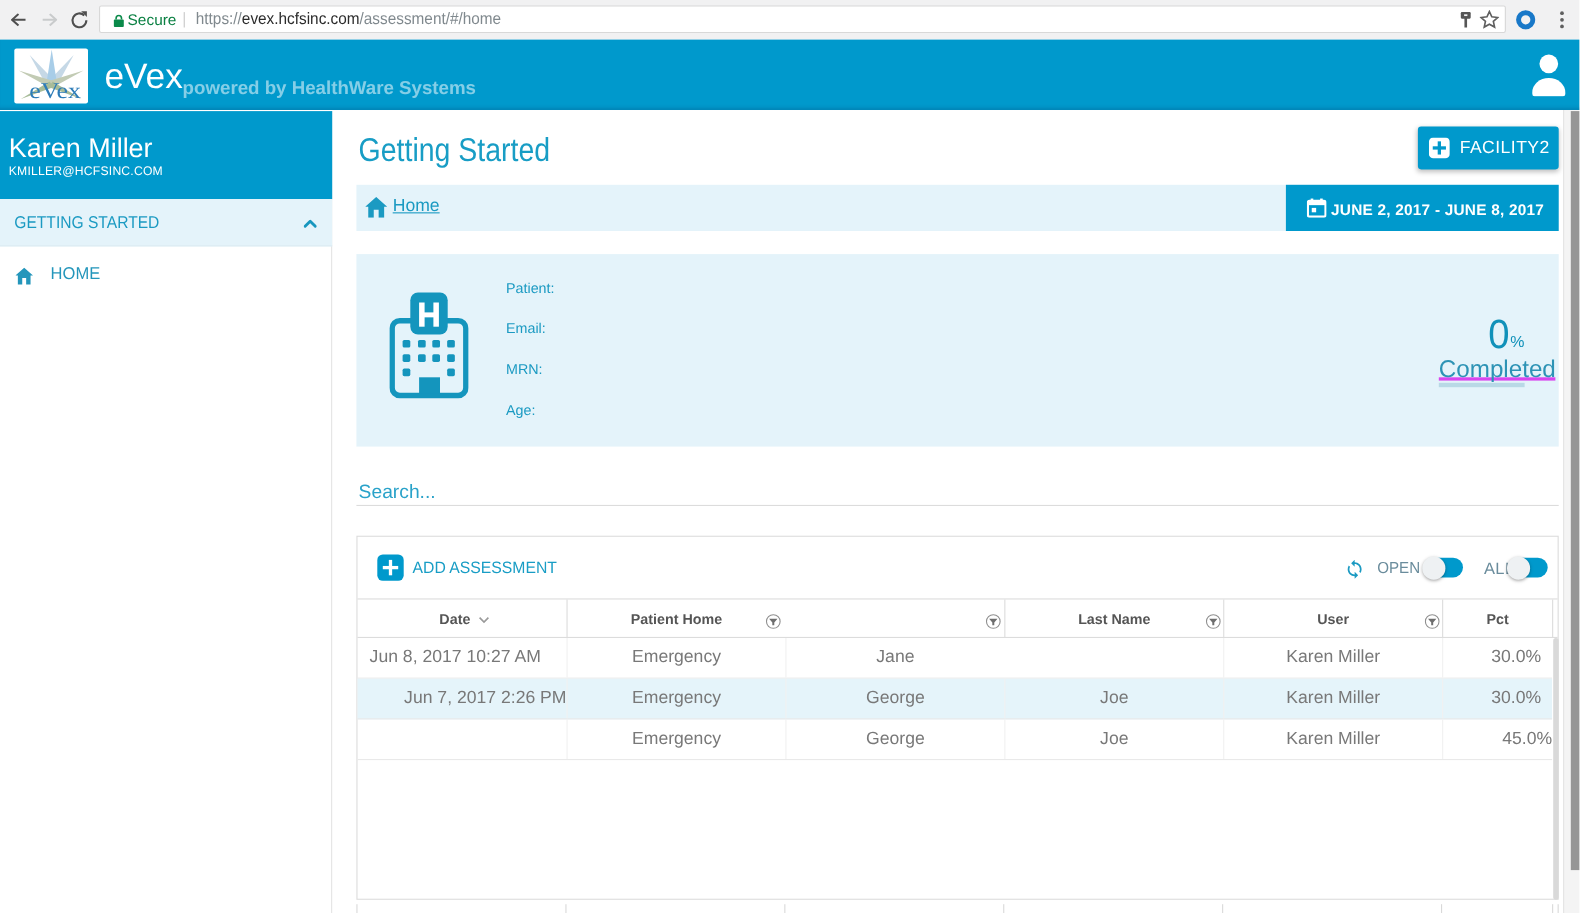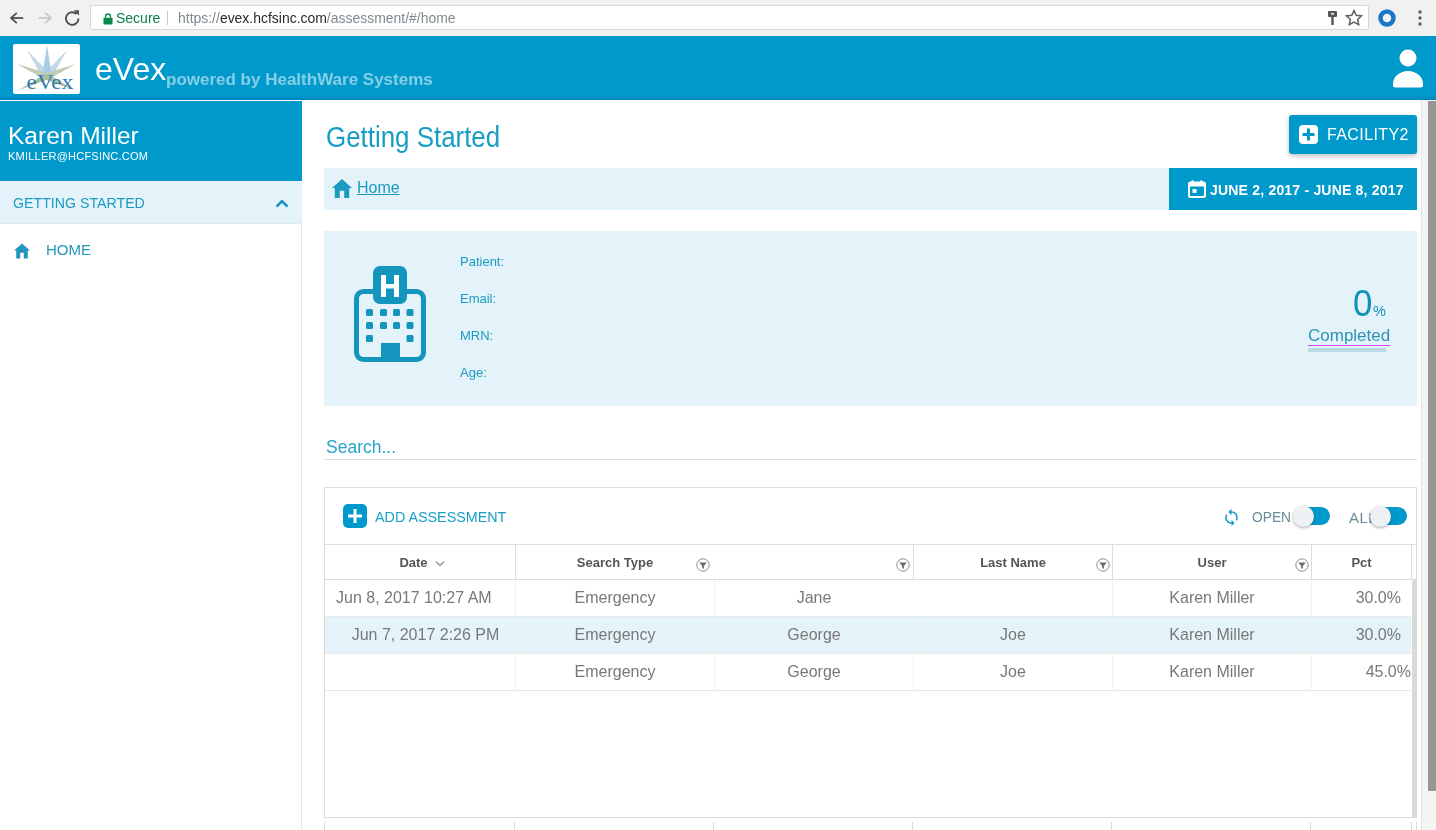--- a/index.html
+++ b/index.html
@@ -31,21 +31,21 @@
 #facbtn { left:986px; top:14px; width:128px; height:39px; background:#0099cc; border-radius:3px; box-shadow:0 2px 5px rgba(0,0,0,0.25); color:#fff; }
 #factxt { left:38px; top:11px; font-size:16px; letter-spacing:0.4px; }
 #crumb { left:21px; top:67px; width:1093px; height:42px; background:#e4f3fa; }
 #homelink { left:33px; top:11px; font-size:16px; color:#1b9ac2; text-decoration:underline; }
 #datebtn { left:866px; top:67px; width:248px; height:42px; background:#0099cc; color:#fff; }
 #datetxt { left:41px; top:14px; font-size:14px; font-weight:bold; letter-spacing:0.2px; }
 #pcard { left:21px; top:130px; width:1093px; height:175px; background:#e4f3fa; }
 .plabel { left:136px; font-size:13px; color:#1b9ac2; }
 #pct0 { left:1029px; top:53px; font-size:37px; font-weight:400; color:#1191b9; line-height:1.1; transform:scaleX(0.94); transform-origin:0 0; }
 #pctp { left:1049px; top:72px; font-size:14.5px; font-weight:400; color:#1191b9; }
-#completed { left:984px; top:96px; font-size:17px; color:#2d93b5; height:19px; line-height:18px; border-bottom:1px solid #d946ef; }
+#completed { left:984px; top:96px; font-size:22px; color:#2d93b5; height:19px; line-height:18px; border-bottom:3px solid #d946ef; }
 #pbar { right:31px; top:117px; width:78px; height:4px; background:#b9d9e6; }
 #search { left:23px; top:336px; font-size:17.5px; color:#29a2c9; }
 #searchline { left:21px; top:358px; width:1093px; height:1px; background:#dcdcdc; }
 
 #card { left:21px; top:386px; width:1093px; height:331px; border:1px solid #dcdcdc; background:#fff; }
 #addbtn { left:18px; top:16px; width:24px; height:24px; background:#0099cc; border-radius:5px; }
 #addtxt { left:50px; top:20px; font-size:15px; color:#189dc5; transform:scaleX(0.955); transform-origin:0 0; }
 #opentxt { left:927px; top:21px; font-size:14.5px; color:#6a8c9c; transform:scaleX(0.95); transform-origin:0 0; }
 #alltxt { left:1024px; top:21px; font-size:15px; color:#6a8c9c; letter-spacing:0.4px; }
 .toggle { top:19px; width:34px; height:18px; background:#0099cc; border-radius:9px; }
@@ -216,21 +216,21 @@
       </div>
     <div class="abs" id="alltxt">ALL</div>
     <div class="abs toggle" style="left:1049px;width:33px">
         <div class="abs knob" style="left:-4px"></div>
       </div>
     <div class="abs" id="thead">
       <div class="abs hcell" style="left:0;width:190px;text-indent:-13px">Date</div>
       <svg class="abs" style="left:110px;top:15px" width="10" height="7" viewBox="0 0 10 7">
           <path d="M1 1.5 L5 5.5 L9 1.5" stroke="#9a9a9a" stroke-width="1.5" fill="none"></path>
         </svg>
-      <div class="abs hcell" style="left:190px;width:199px">Search Type</div>
+      <div class="abs hcell" style="left:190px;width:199px">Patient Home</div>
         <svg class="abs filtic" style="left:371px" width="14" height="14" viewBox="0 0 14 14">
           <circle cx="7" cy="7" r="6.2" fill="#fff" stroke="#8f8f8f" stroke-width="1"></circle>
           <path d="M3.2 4.6 h7.6 l-2.9 3.4 v2.4 h-1.8 V8 Z" fill="#6e6e6e"></path>
         </svg>
         <svg class="abs filtic" style="left:571px" width="14" height="14" viewBox="0 0 14 14">
           <circle cx="7" cy="7" r="6.2" fill="#fff" stroke="#8f8f8f" stroke-width="1"></circle>
           <path d="M3.2 4.6 h7.6 l-2.9 3.4 v2.4 h-1.8 V8 Z" fill="#6e6e6e"></path>
         </svg>
       <div class="abs hcell" style="left:588px;width:199px">Last Name</div>
         <svg class="abs filtic" style="left:771px" width="14" height="14" viewBox="0 0 14 14">
@@ -246,21 +246,21 @@
       <div class="abs hcell" style="left:1086px;width:5px"></div>
     </div>
     <div class="abs row" style="top:92px;border-bottom:1px solid #e9e9e9">
       <div class="abs cell nb" style="left:0;width:190px;text-align:left;padding-left:11px">Jun 8, 2017 10:27 AM</div>
       <div class="abs cell" style="left:190px;width:199px">Emergency</div>
       <div class="abs cell" style="left:389px;width:199px">Jane</div>
       <div class="abs cell" style="left:787px;width:199px">Karen Miller</div>
       <div class="abs cell" style="left:986px;width:100px;text-align:right;padding-right:10px">30.0%</div>
     </div>
     <div class="abs row" style="top:129px;background:#e5f4fa;border-bottom:1px solid #e9e9e9">
-      <div class="abs cell nb" style="left:0;width:190px;text-align:center;padding-left:11px">Jun 7, 2017 2:26 PM</div>
+      <div class="abs cell nb" style="left:0;width:190px;text-align:right;padding-left:11px">Jun 7, 2017 2:26 PM</div>
       <div class="abs cell" style="left:190px;width:199px">Emergency</div>
       <div class="abs cell" style="left:389px;width:199px">George</div>
       <div class="abs cell" style="left:588px;width:199px">Joe</div>
       <div class="abs cell" style="left:787px;width:199px">Karen Miller</div>
       <div class="abs cell" style="left:986px;width:100px;text-align:right;padding-right:10px">30.0%</div>
     </div>
     <div class="abs row" style="top:166px;border-bottom:1px solid #e9e9e9">
       <div class="abs cell" style="left:190px;width:199px">Emergency</div>
       <div class="abs cell" style="left:389px;width:199px">George</div>
       <div class="abs cell" style="left:588px;width:199px">Joe</div>

